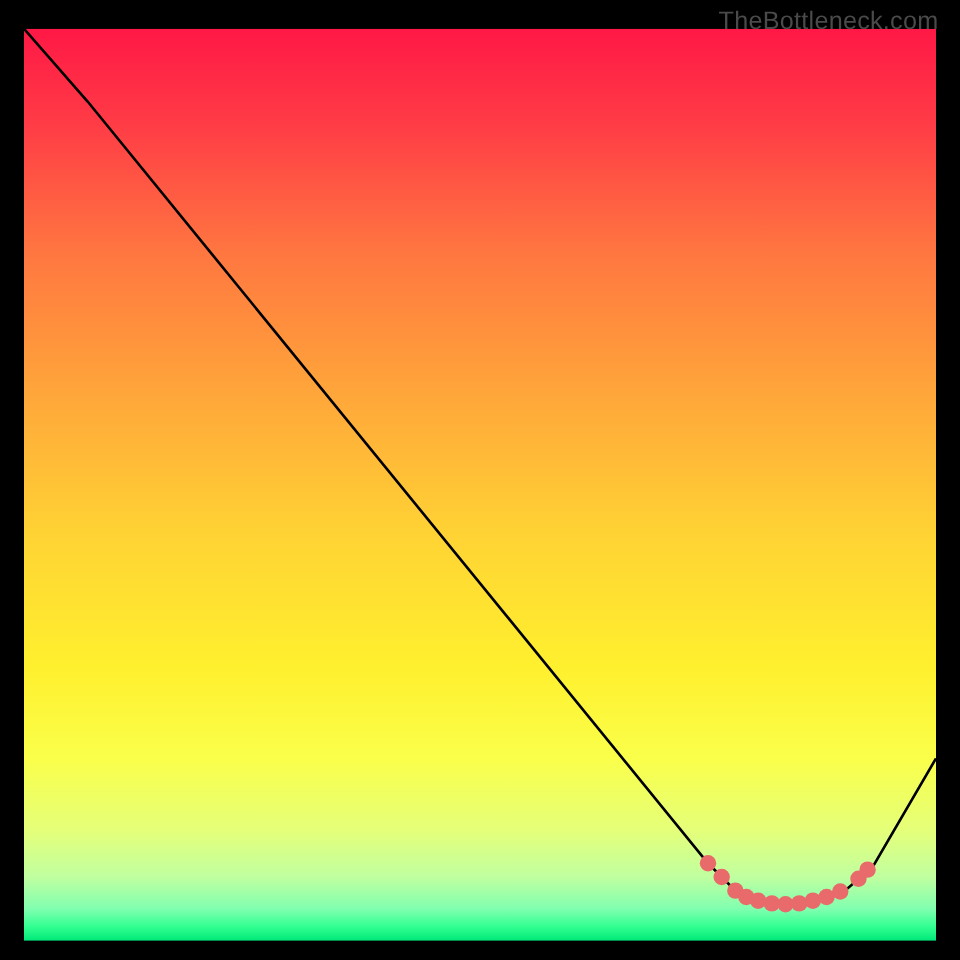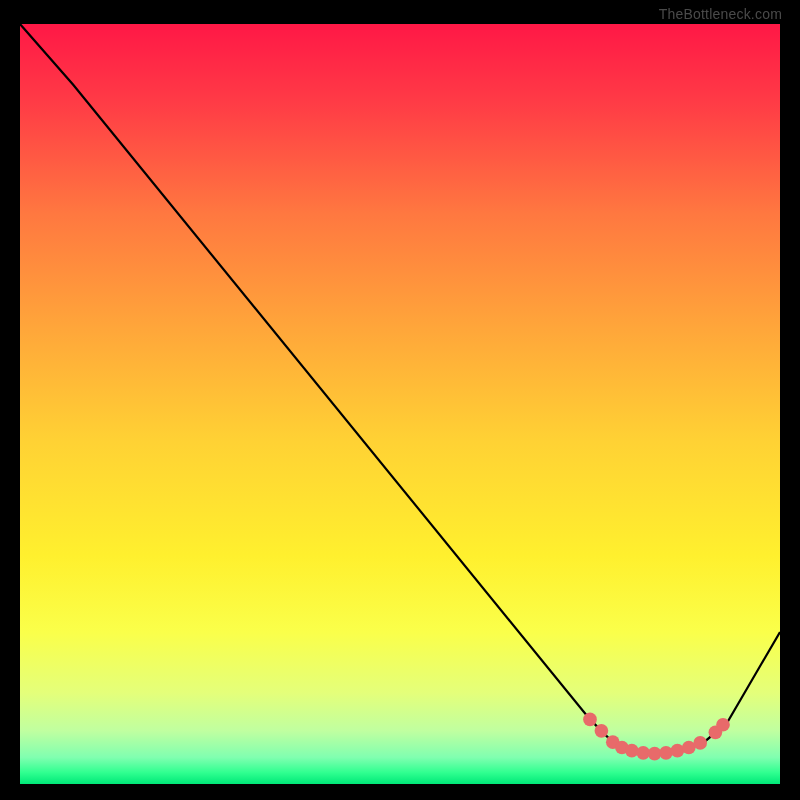--- a/index.html
+++ b/index.html
@@ -9,21 +9,21 @@
     background: #000;
     position: relative;
     font-family: Arial, sans-serif;
     overflow: hidden;
   }
   .watermark {
     position: absolute;
     top: 6px;
     right: 18px;
     color: #4a4a4a;
-    font-size: 14px;
+    font-size: 21px;
     font-weight: normal;
     letter-spacing: 0.2px;
     z-index: 10;
   }
   .plot {
     position: absolute;
     left: 20px;
     top: 24px;
     width: 760px;
     height: 760px;

